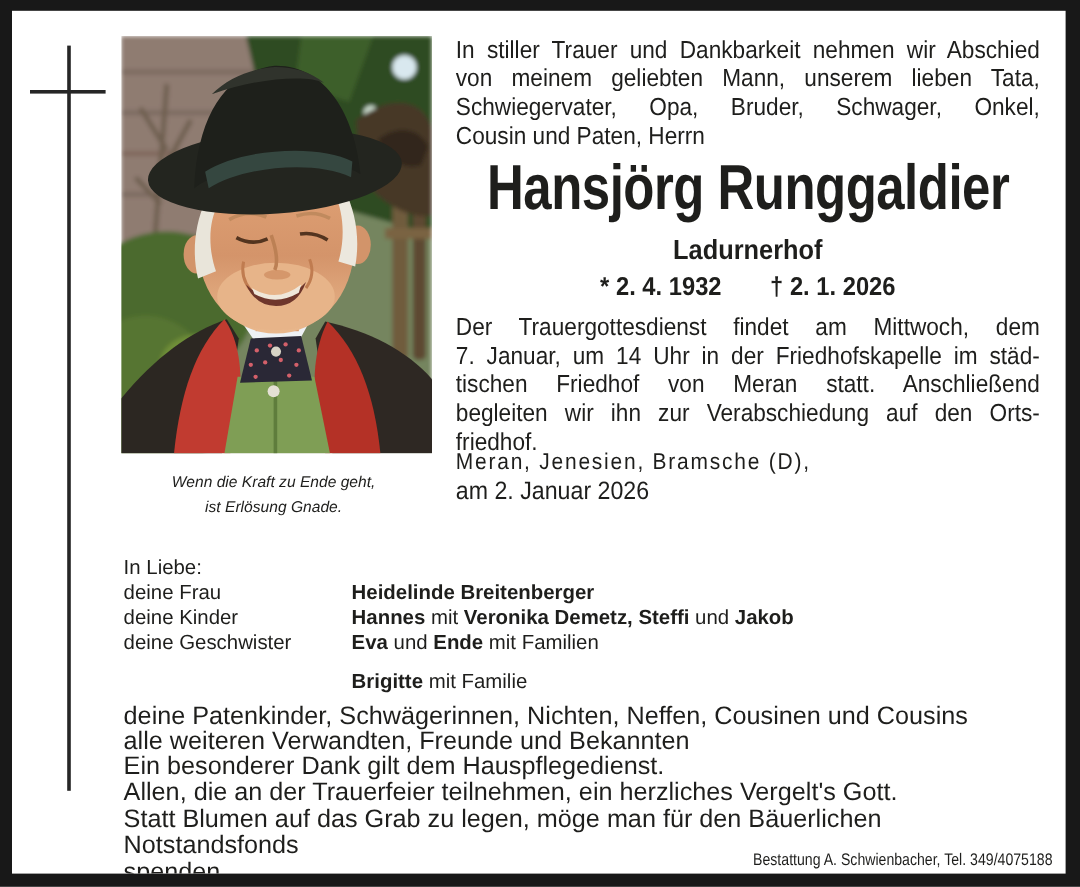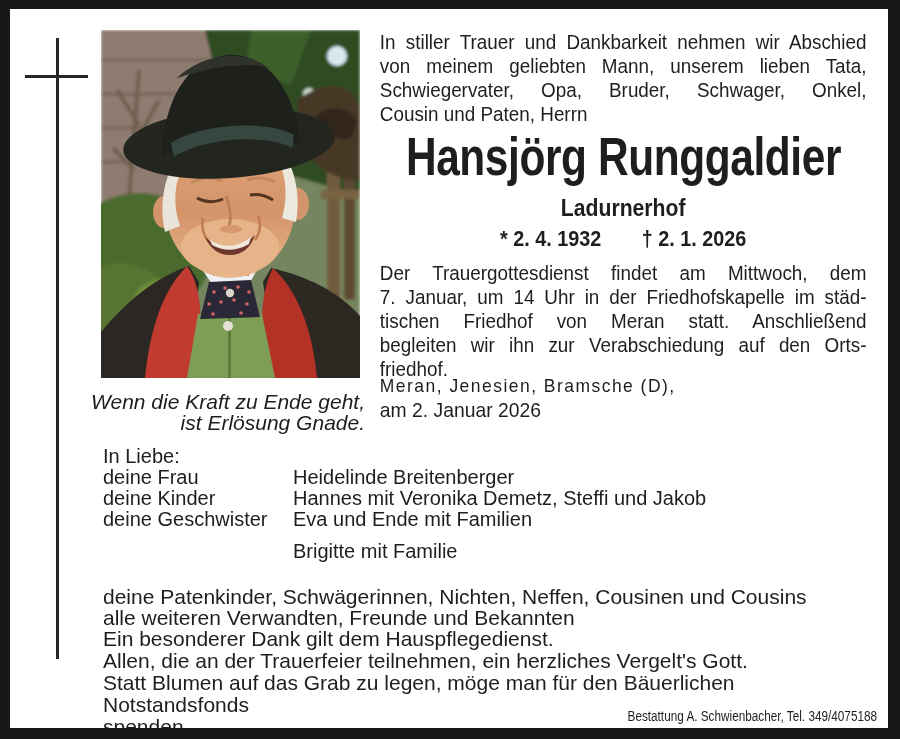--- a/index.html
+++ b/index.html
@@ -2,21 +2,21 @@
 <html><head>
 <meta charset="utf-8">
 <style>
   html,body{margin:0;padding:0}
   body{
     width:900px;height:739px;position:relative;overflow:hidden;
     background:#181818;color:#1e1e1c;
     font-family:"Liberation Sans",sans-serif;
   }
   .card{position:absolute;left:10px;top:9px;width:878px;height:719px;background:#ffffff;overflow:hidden}
-  .b{font-weight:400}
+  .b{font-weight:700}
   .jl{text-align:justify;text-align-last:justify}
 
   
   .cross-stem{position:absolute;left:46px;top:29px;width:3px;height:621px;background:#262626}
   .cross-bar{position:absolute;left:15px;top:66px;width:63px;height:3px;background:#262626}
 
   
   .photo{position:absolute;left:91px;top:21px;width:259px;height:348px;overflow:hidden}
   .photo svg{display:block}
 
@@ -25,24 +25,24 @@
   .intro{position:absolute;top:21px;left:2px;width:529px;font-size:20.5px;line-height:24px}
   .name-wrap{position:absolute;top:119px;left:0;width:533px;display:flex;justify-content:center}
   .name{font-size:53px;line-height:58px;font-weight:700;white-space:nowrap;letter-spacing:-.5px;transform:scaleX(.87);transform-origin:50% 50%}
   .subtitle{position:absolute;top:186px;left:0;width:533px;text-align:center;font-size:23px;line-height:26px;font-weight:700}
   .dates{position:absolute;top:218px;left:0;width:533px;display:flex;justify-content:center;gap:44px;font-size:21.5px;font-weight:700;white-space:nowrap}
   .service{position:absolute;top:252px;left:2px;width:529px;font-size:20.5px;line-height:24px}
   .places{position:absolute;top:366px;left:2px;font-size:19px;letter-spacing:1.6px;white-space:nowrap}
   .amline{position:absolute;top:389px;left:2px;font-size:21px;white-space:nowrap}
 
   
-  .quote{position:absolute;left:81px;top:382px;width:274px;text-align:right;font-style:italic;font-size:21px;line-height:21px}
-
-  
-  .family{position:absolute;left:93px;top:437px;width:780px;font-size:20px;line-height:21px}
+  .quote{position:absolute;left:81px;top:382px;width:274px;text-align:center;font-style:italic;font-size:13px;line-height:21px}
+
+  
+  .family{position:absolute;left:93px;top:453px;width:780px;font-size:17px;line-height:21px}
   .fam-row{display:flex}
   .fam-row.gap{margin-top:11px}
   .fam-label{width:190px;flex:none}
 
   
   .bottomblock{position:absolute;left:93px;top:577px;width:782px;font-size:21px;line-height:21px}
   .thanks{line-height:22px}
 
   .footer{position:absolute;right:11px;top:699px;font-size:14px;white-space:nowrap;transform:scaleX(.84);transform-origin:100% 0}
 </style>

